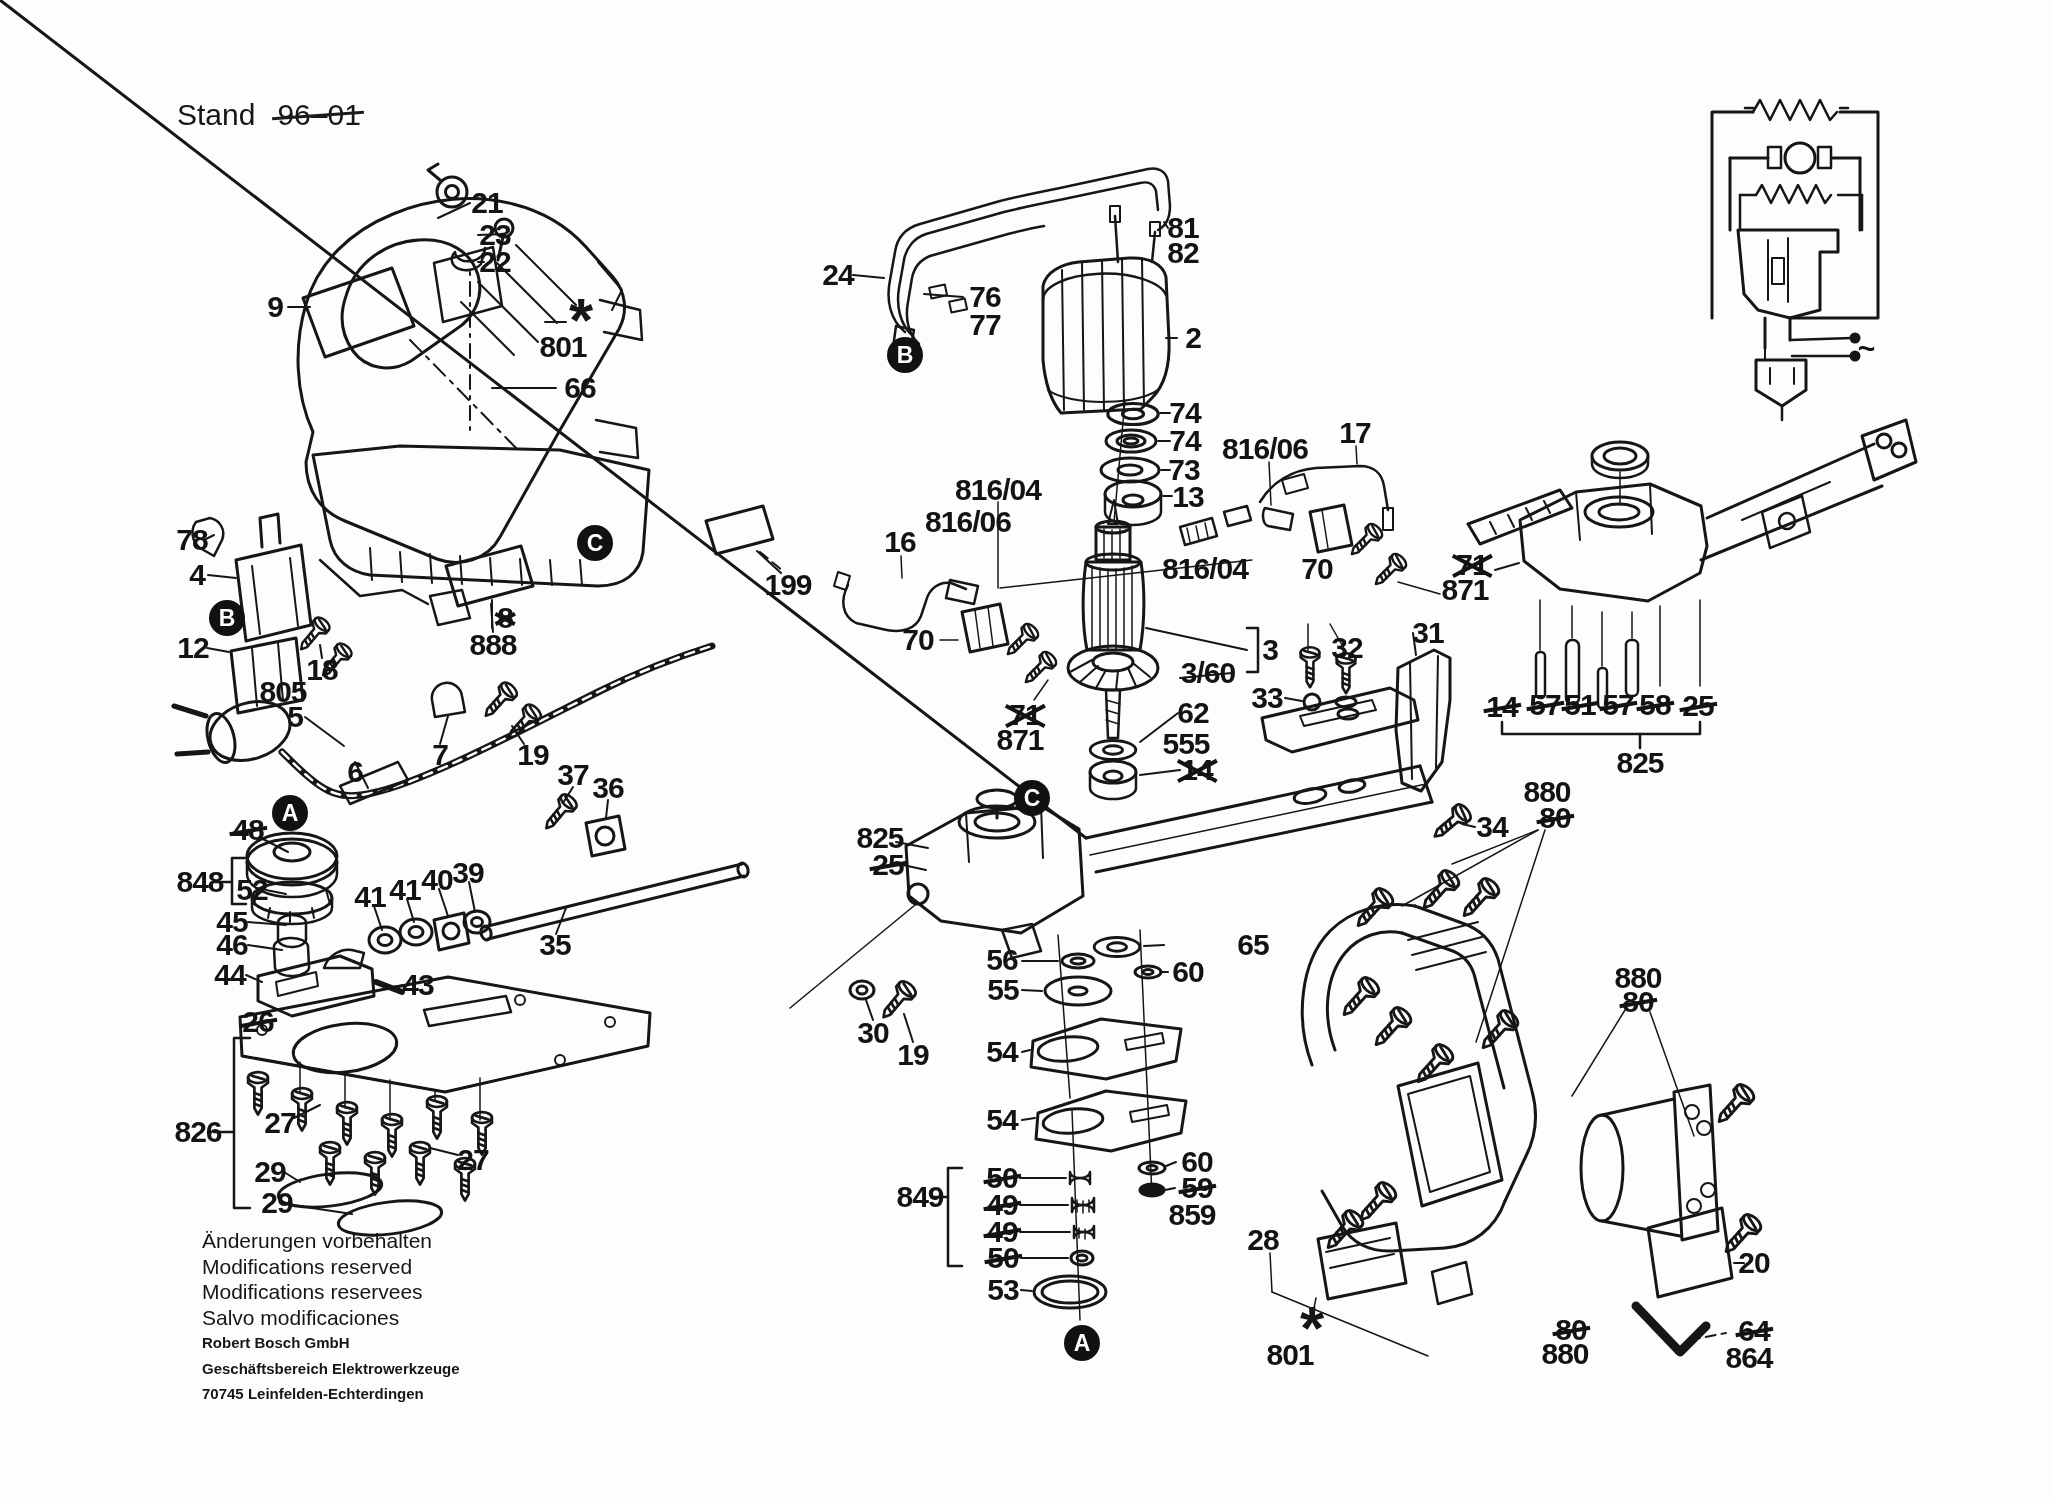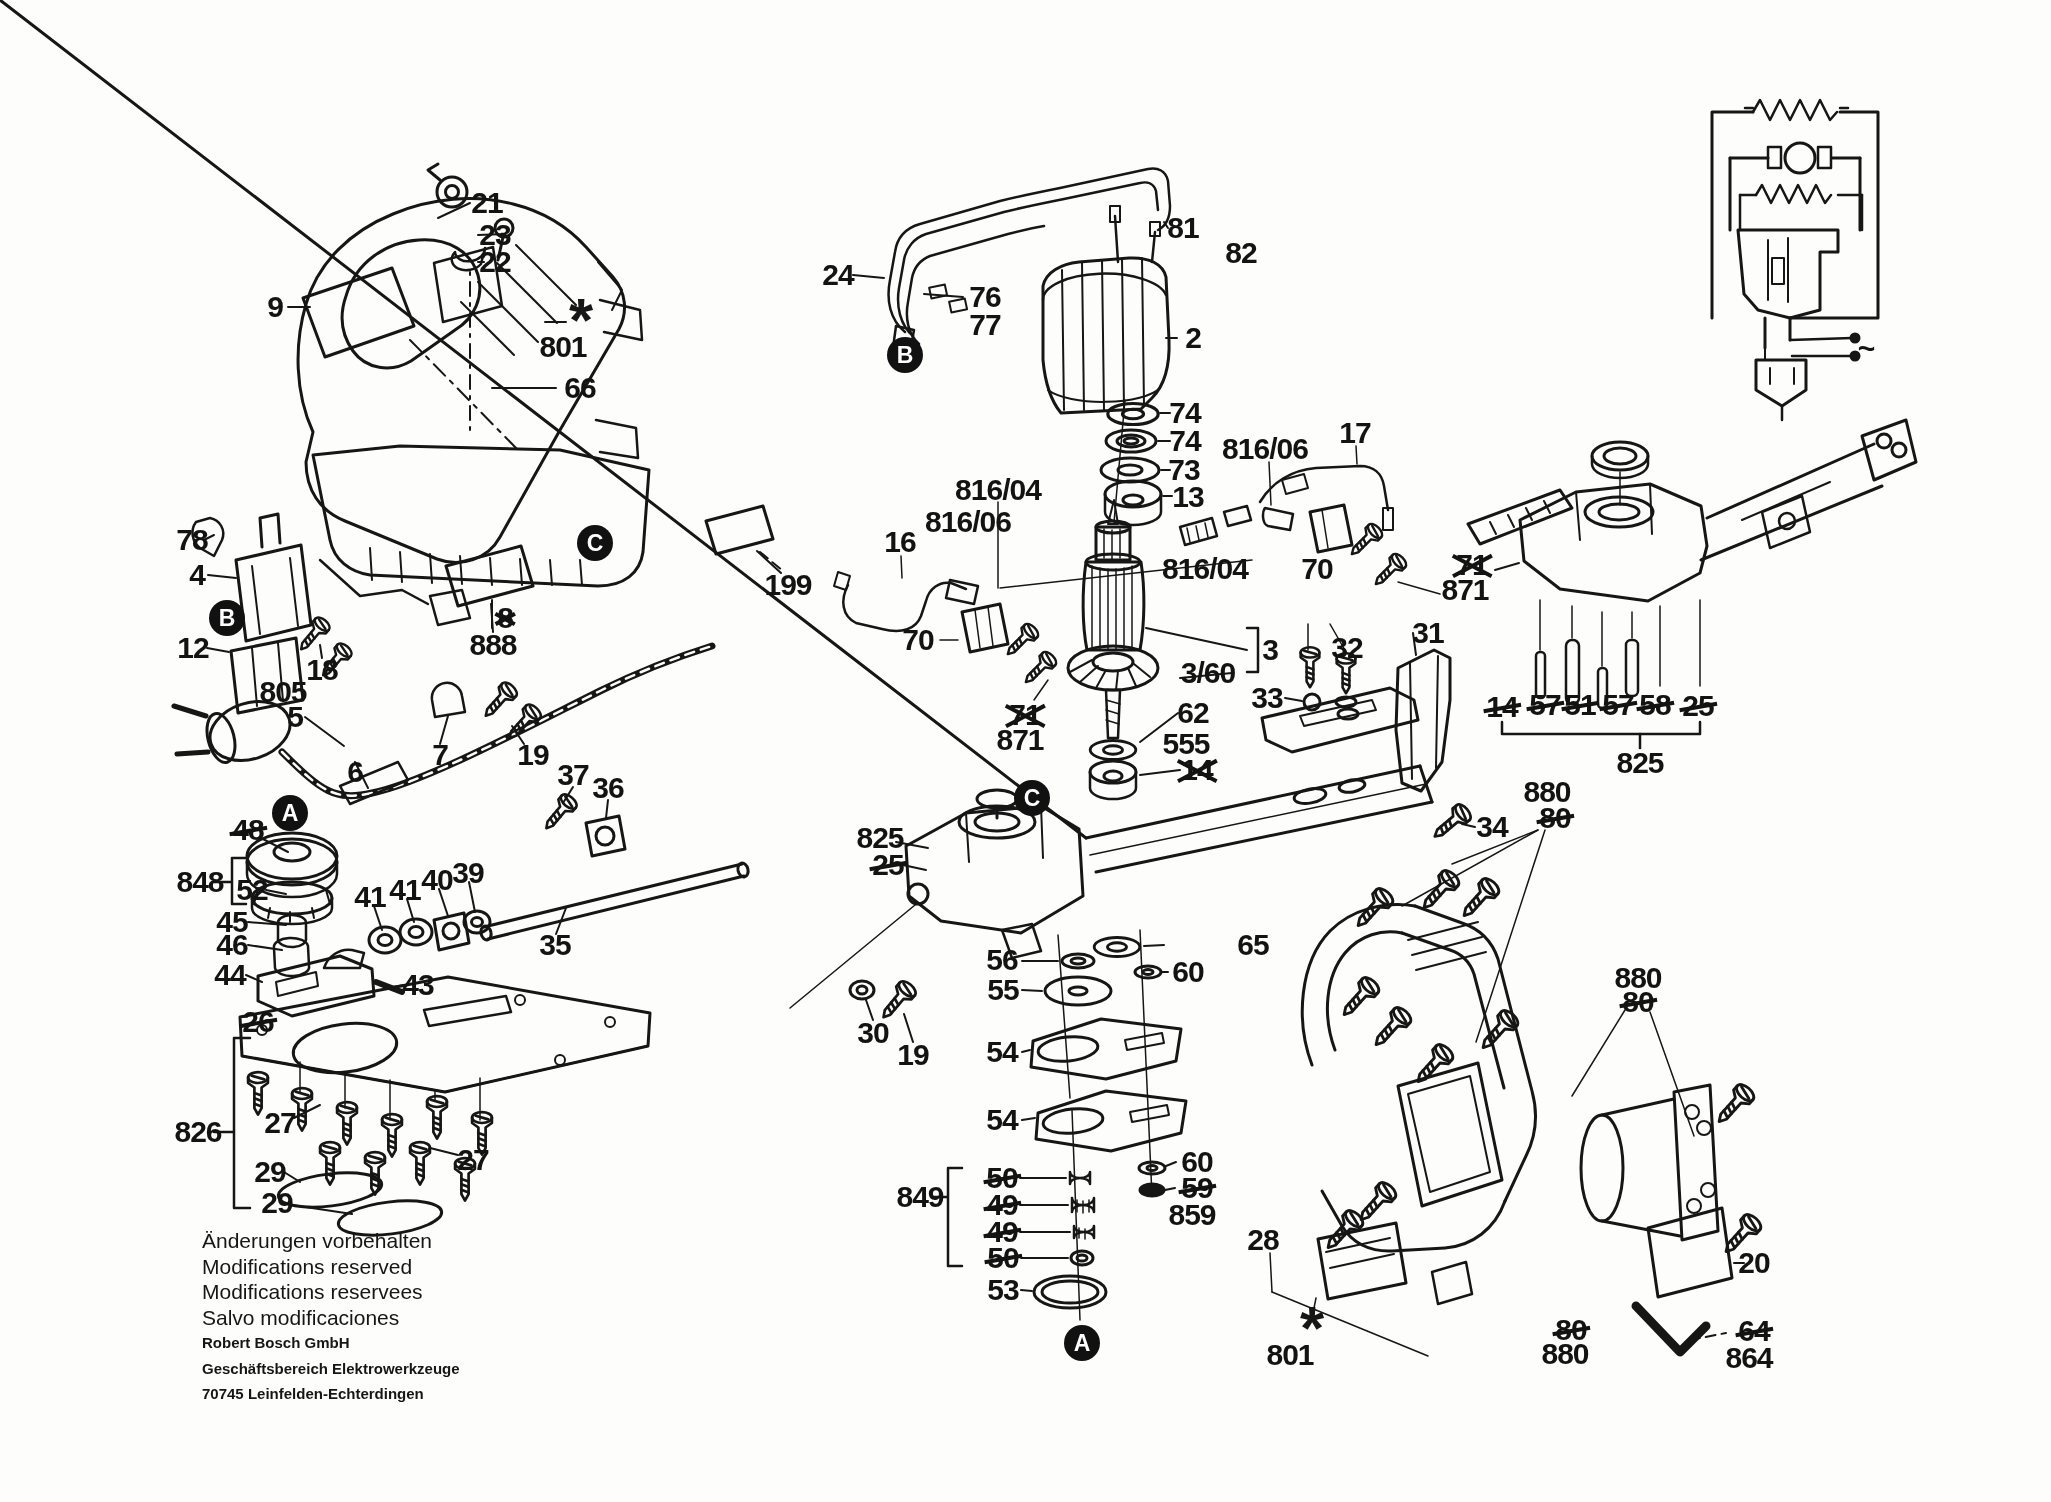--- a/index.html
+++ b/index.html
@@ -570,20 +570,23 @@
     <line x1="1178" y1="713" x2="1140" y2="742"></line>
     <line x1="1180" y1="770" x2="1140" y2="775"></line>
     <line x1="1413" y1="633" x2="1416" y2="655"></line>
     <line x1="1475" y1="827" x2="1462" y2="824"></line>
     <line x1="1519" y1="563" x2="1495" y2="570"></line>
     <line x1="1740" y1="1263" x2="1734" y2="1263"></line>
   </g>
 </svg>
 
 <div id="title-block">
+  <div id="stand-line">
+    <span>Stand</span><span class="val">96–01</span>
+  </div>
 </div>
 
 <div id="footer-block">
     <div>Änderungen vorbehalten</div>
     <div>Modifications reserved</div>
     <div>Modifications reservees</div>
     <div>Salvo modificaciones</div>
     <div class="b">Robert Bosch GmbH</div>
     <div class="b">Geschäftsbereich Elektrowerkzeuge</div>
     <div class="b">70745 Leinfelden-Echterdingen</div>
@@ -592,21 +595,21 @@
     <div class="lbl" style="left: 487px; top: 203px;">21</div>
     <div class="lbl" style="left: 495px; top: 235px;">23</div>
     <div class="lbl" style="left: 495px; top: 262px;">22</div>
     <div class="lbl" style="left: 275px; top: 307px;">9</div>
     <div class="lbl" style="left: 563px; top: 347px;">801</div>
     <div class="lbl" style="left: 580px; top: 388px;">66</div>
     <div class="lbl" style="left: 838px; top: 275px;">24</div>
     <div class="lbl" style="left: 985px; top: 297px;">76</div>
     <div class="lbl" style="left: 985px; top: 325px;">77</div>
     <div class="lbl" style="left: 1183px; top: 228px;">81</div>
-    <div class="lbl" style="left: 1241px; top: 253px;">82</div>
+    <div class="lbl" style="left: 1183px; top: 253px;">82</div>
     <div class="lbl" style="left: 1193px; top: 338px;">2</div>
     <div class="lbl" style="left: 1185px; top: 413px;">74</div>
     <div class="lbl" style="left: 1185px; top: 441px;">74</div>
     <div class="lbl" style="left: 1184px; top: 470px;">73</div>
     <div class="lbl" style="left: 1188px; top: 497px;">13</div>
     <div class="lbl" style="left: 1265px; top: 449px;">816/06</div>
     <div class="lbl" style="left: 1355px; top: 433px;">17</div>
     <div class="lbl" style="left: 1205px; top: 569px;">816/04</div>
     <div class="lbl" style="left: 998px; top: 490px;">816/04</div>
     <div class="lbl" style="left: 968px; top: 522px;">816/06</div>

